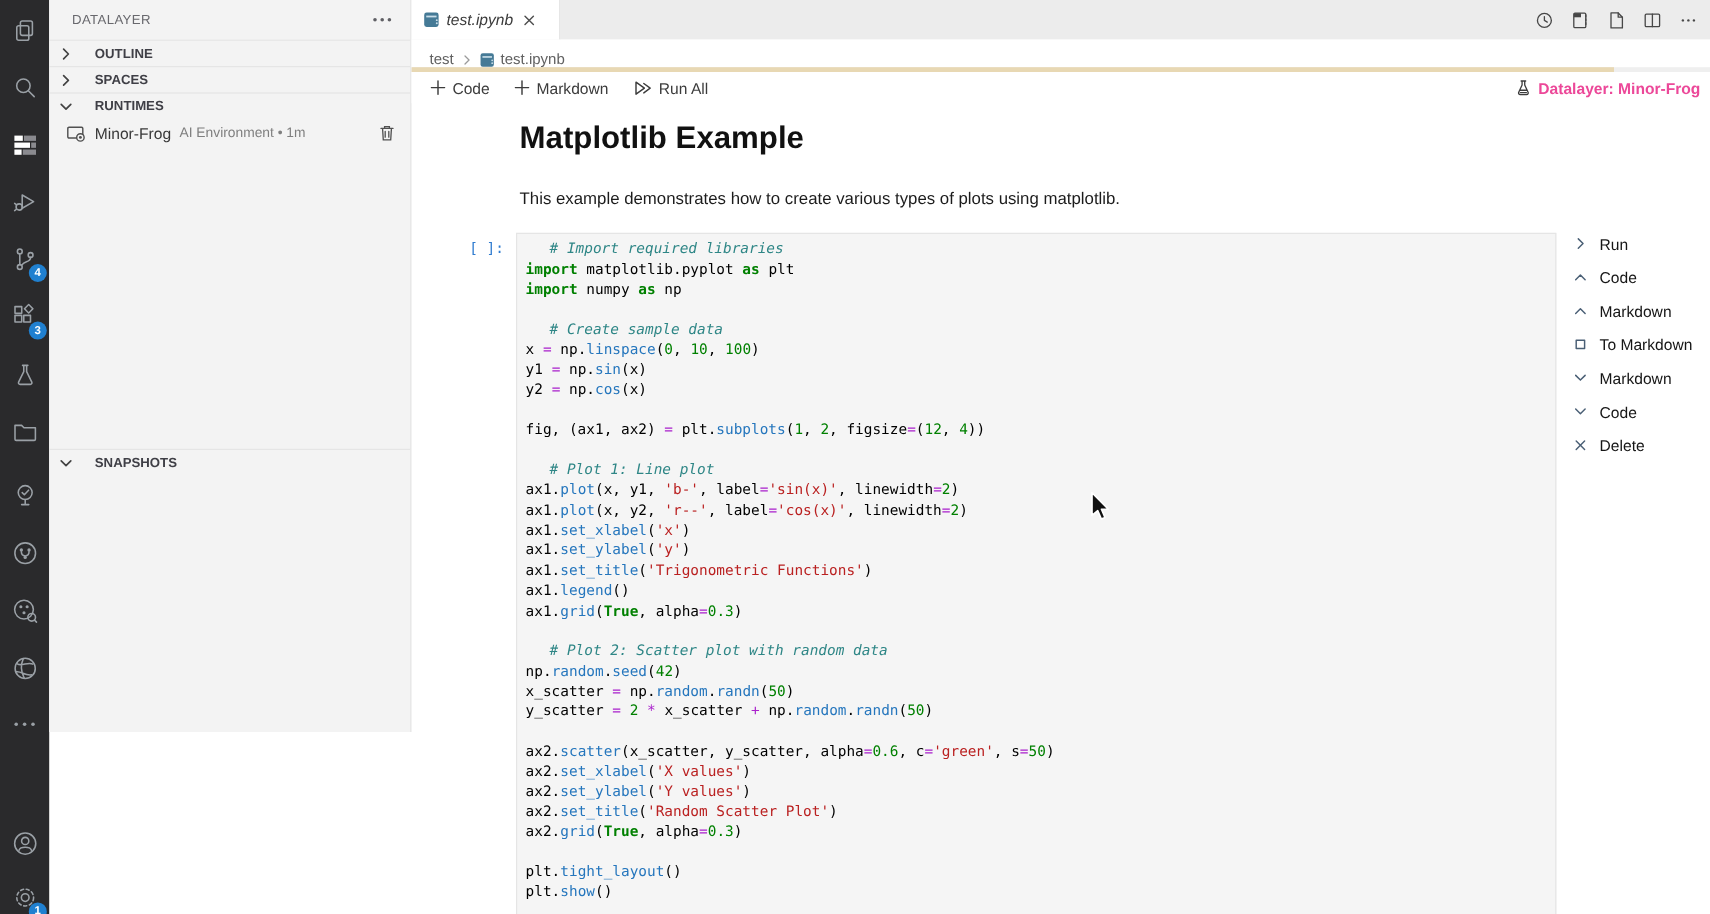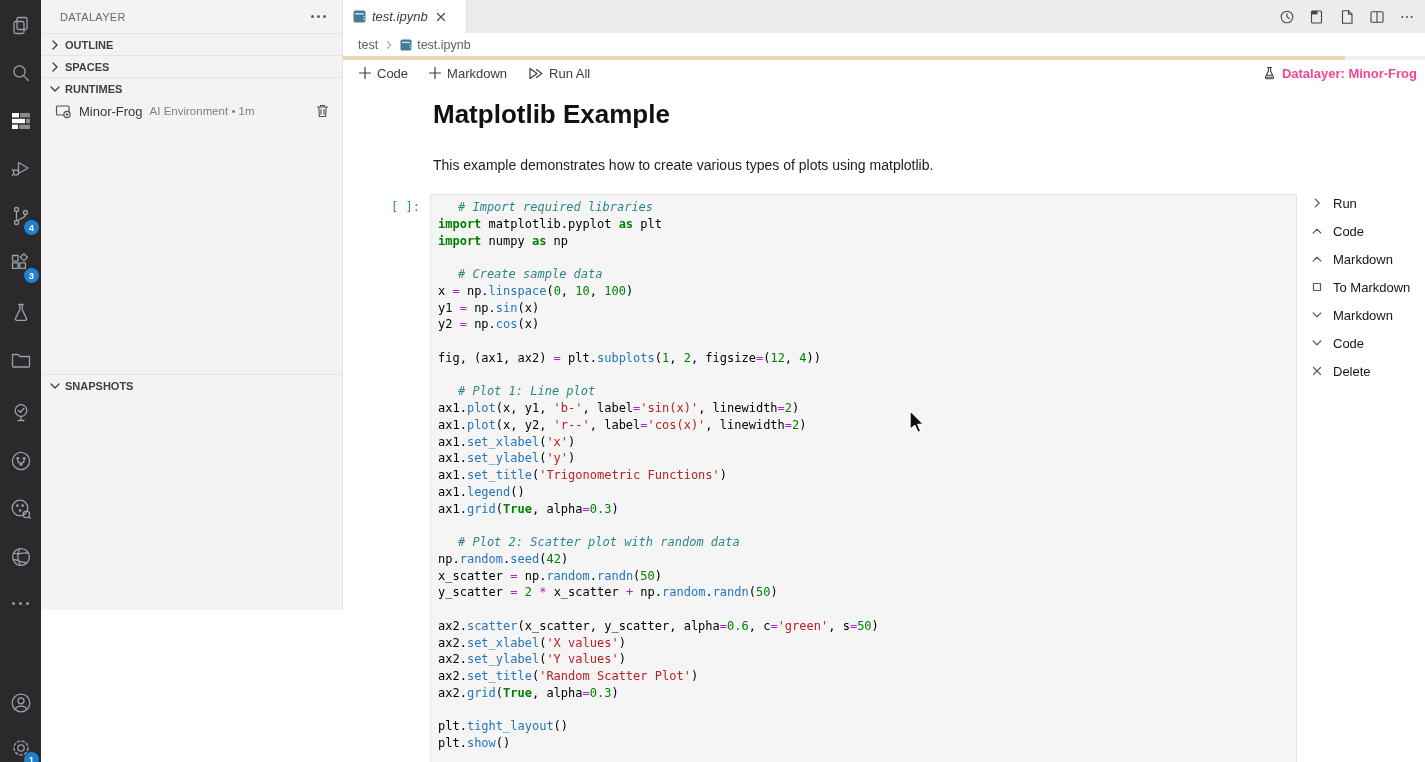--- a/index.html
+++ b/index.html
@@ -16,21 +16,21 @@
   .ab-badge { position:absolute; right:2px; bottom:-4px; min-width:15px; height:15px; padding:0 3px; border-radius:8px;
               background:#2080d0; color:#fff; font-size:9.5px; font-weight:700; display:flex; align-items:center; justify-content:center; }
   .ab-dots span { display:inline-block; width:3px; height:3px; border-radius:50%; background:#9aa0a6; margin:0 2px; }
 
   
   .sidebar { position:absolute; left:41px; top:0; width:302px; height:610px; background:#f3f3f3; border-right:1px solid #e2e2e2; }
   .sb-title { position:absolute; top:0; left:0; right:0; height:33px; display:flex; align-items:center; padding:0 14px 0 19px;
               font-size:11px; color:#68686d; letter-spacing:0.3px; }
   .sb-title .dots { margin-left:auto; display:flex; }
   .sb-title .dots span { width:3px; height:3px; border-radius:50%; background:#5f5f64; margin:0 1.6px; }
-  .sb-row { position:absolute; left:0; right:0; height:22px; display:flex; align-items:center; gap:2px; padding-left:6px;
+  .sb-row { position:absolute; left:0; right:0; height:22px; display:flex; align-items:center; gap:16px; padding-left:6px;
             font-size:11px; font-weight:700; color:#3f3f46; border-top:1px solid #e5e5e5; cursor:pointer; }
   .sb-row svg, .cm-item svg { stroke:#4f5archive; }
   .chev { stroke:#424242; fill:none; stroke-width:1.4; stroke-linecap:round; stroke-linejoin:round; }
   .runtime-item { position:absolute; top:99px; left:0; right:0; height:24px; display:flex; align-items:center; padding:0 12px 0 14px; cursor:pointer; }
   .rt-icon svg { stroke:#515151; fill:none; stroke-width:1.2; }
   .rt-name { font-size:13px; color:#383838; margin-left:7px; }
   .rt-meta { font-size:11.5px; color:#7f7f7f; margin-left:7px; }
   .rt-trash { margin-left:auto; }
   .rt-trash svg { stroke:#515151; fill:none; stroke-width:1.1; stroke-linecap:round; }
 
@@ -40,21 +40,21 @@
   .tabbar { position:absolute; top:0; left:0; right:0; height:33px; background:#ececec; }
   .tab { position:absolute; left:0; top:0; width:124px; height:33px; background:#ffffff; border-right:1px solid #e0e0e0;
          display:flex; align-items:center; gap:6px; padding:0 8px 0 10px; cursor:pointer; }
   .tab-label { font-size:13px; font-style:italic; color:#3b3b3b; }
   .tab-close { margin-left:2px; display:flex; }
   .tab-close svg { stroke:#4f4f4f; stroke-width:1.2; stroke-linecap:round; }
   .tab-actions { position:absolute; right:10px; top:0; height:33px; display:flex; align-items:center; gap:14px; }
   .tab-actions .ic { display:flex; cursor:pointer; }
   .tab-actions svg { stroke:#474747; fill:none; stroke-width:1.1; stroke-linecap:round; stroke-linejoin:round; }
 
-  .breadcrumb { position:absolute; top:33px; left:0; right:0; height:23px; background:#fff; display:flex; align-items:center;
+  .breadcrumb { position:absolute; top:33px; left:0; right:0; height:23px; background:#fff; display:flex; align-items:flex-end;
                 padding-left:15px; font-size:12.5px; color:#616161; gap:5px; }
   .breadcrumb .crumb { cursor:pointer; }
 
   .progress { position:absolute; top:56px; left:0; right:0; height:4px; background:#efefef; }
   .progress-fill { position:absolute; left:0; top:0; height:4px; width:1002px; background:#e8d8b3; }
 
   .nb-toolbar { position:absolute; top:60px; left:0; right:0; height:26px; background:#fff; display:flex; align-items:center;
                 padding:0 8px 0 15px; font-size:13px; color:#3c3c3c; }
   .tb-btn { display:flex; align-items:center; gap:5px; margin-right:20px; cursor:pointer; }
   .tb-btn svg { stroke:#3c3c3c; fill:none; stroke-width:1.2; stroke-linecap:round; stroke-linejoin:round; }

